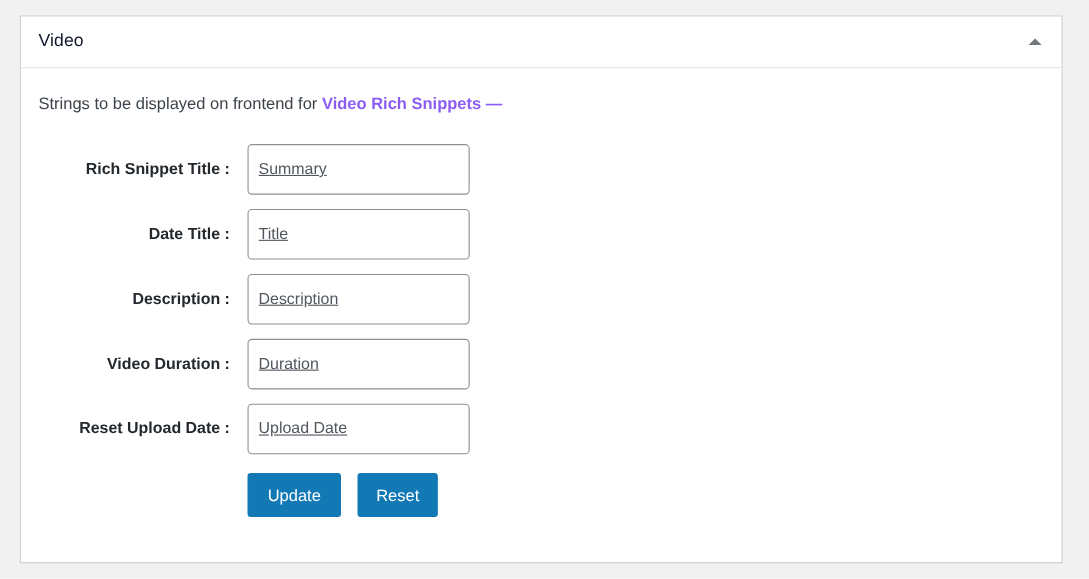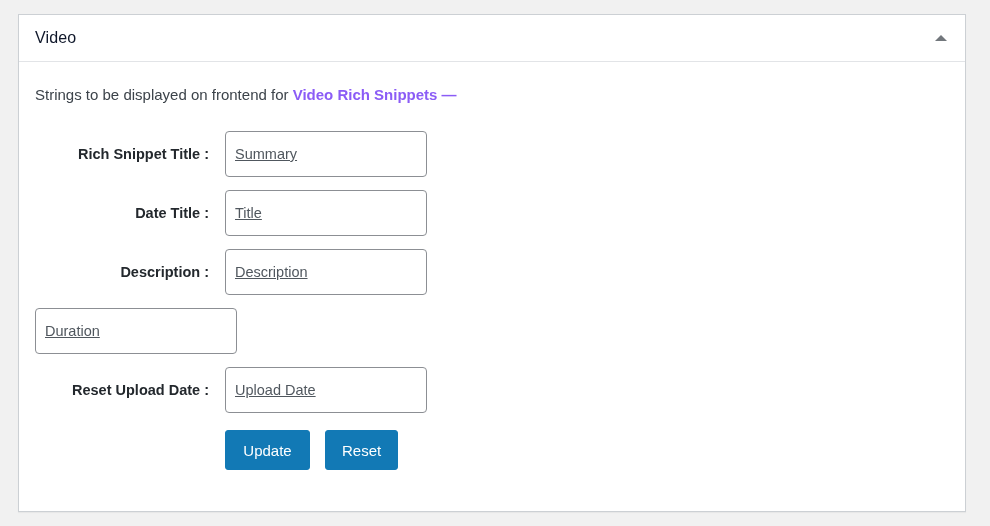--- a/index.html
+++ b/index.html
@@ -168,20 +168,21 @@
       <label class="form-label">Date Title :</label>
       <input class="form-input" type="text" value="Title" style="">
     </div>
 
     <div class="form-row">
       <label class="form-label">Description :</label>
       <input class="form-input" type="text" value="Description" style="">
     </div>
 
     <div class="form-row">
+      <label class="form-label">Video Duration :</label>
       <input class="form-input" type="text" value="Duration" style="">
     </div>
 
     <div class="form-row">
       <label class="form-label">Reset Upload Date :</label>
       <input class="form-input" type="text" value="Upload Date" style="">
     </div>
 
     <div class="button-row">
       <button class="btn primary">Update</button>

